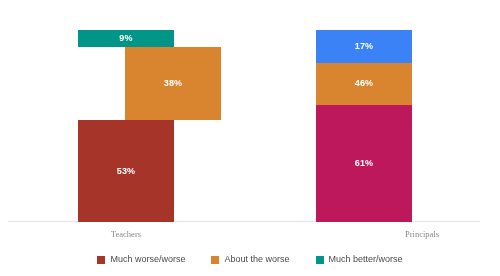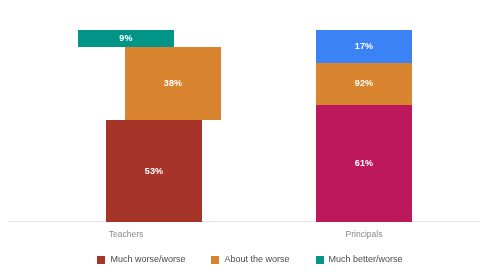--- a/index.html
+++ b/index.html
@@ -70,23 +70,24 @@
 
   
   .cat-label {
     position: absolute;
     top: 229px;
     width: 150px;
     text-align: center;
     font-size: 8.5px;
     color: #8a8a8a;
     line-height: 1.2;
+    font-family: Liberation Serif, serif;
   }
   .cat-label.c0 { left: 51px; }
-  .cat-label.c1 { left: 289px; }
+  .cat-label.c1 { left: 289px; text-align: right; }
 
   
   .legend {
     position: absolute;
     left: 0;
     top: 255px;
     width: 500px;
     display: flex;
     align-items: center;
     justify-content: center;
@@ -118,31 +119,31 @@
 
     <div class="axis-baseline"></div>
 
     <div class="bar-group g0">
       <div class="segment" style="background: rgb(0, 149, 135); flex: 9 0 0px;">
         <span class="segment-label">9%</span>
       </div>
       <div class="segment" style="background: rgb(217, 132, 47); flex: 38 0 0px; margin-left: 47px;">
         <span class="segment-label">38%</span>
       </div>
-      <div class="segment" style="background: rgb(166, 52, 41); flex: 53 0 0px; margin-left: 28px;">
+      <div class="segment" style="background: rgb(166, 52, 41); flex: 53 0 0px;">
         <span class="segment-label">53%</span>
       </div>
     </div>
 
     <div class="bar-group g1">
       <div class="segment" style="background: #3b82f6; flex: 17 0 0px;">
         <span class="segment-label">17%</span>
       </div>
       <div class="segment" style="background: rgb(217, 132, 47); flex: 22 0 0px;">
-        <span class="segment-label">92%</span>
+        <span class="segment-label">46%</span>
       </div>
       <div class="segment" style="background: #be185d; flex: 61 0 0px;">
         <span class="segment-label">61%</span>
       </div>
     </div>
 
     <div class="cat-label c0">Teachers</div>
     <div class="cat-label c1">Principals</div>
 
   </div>

